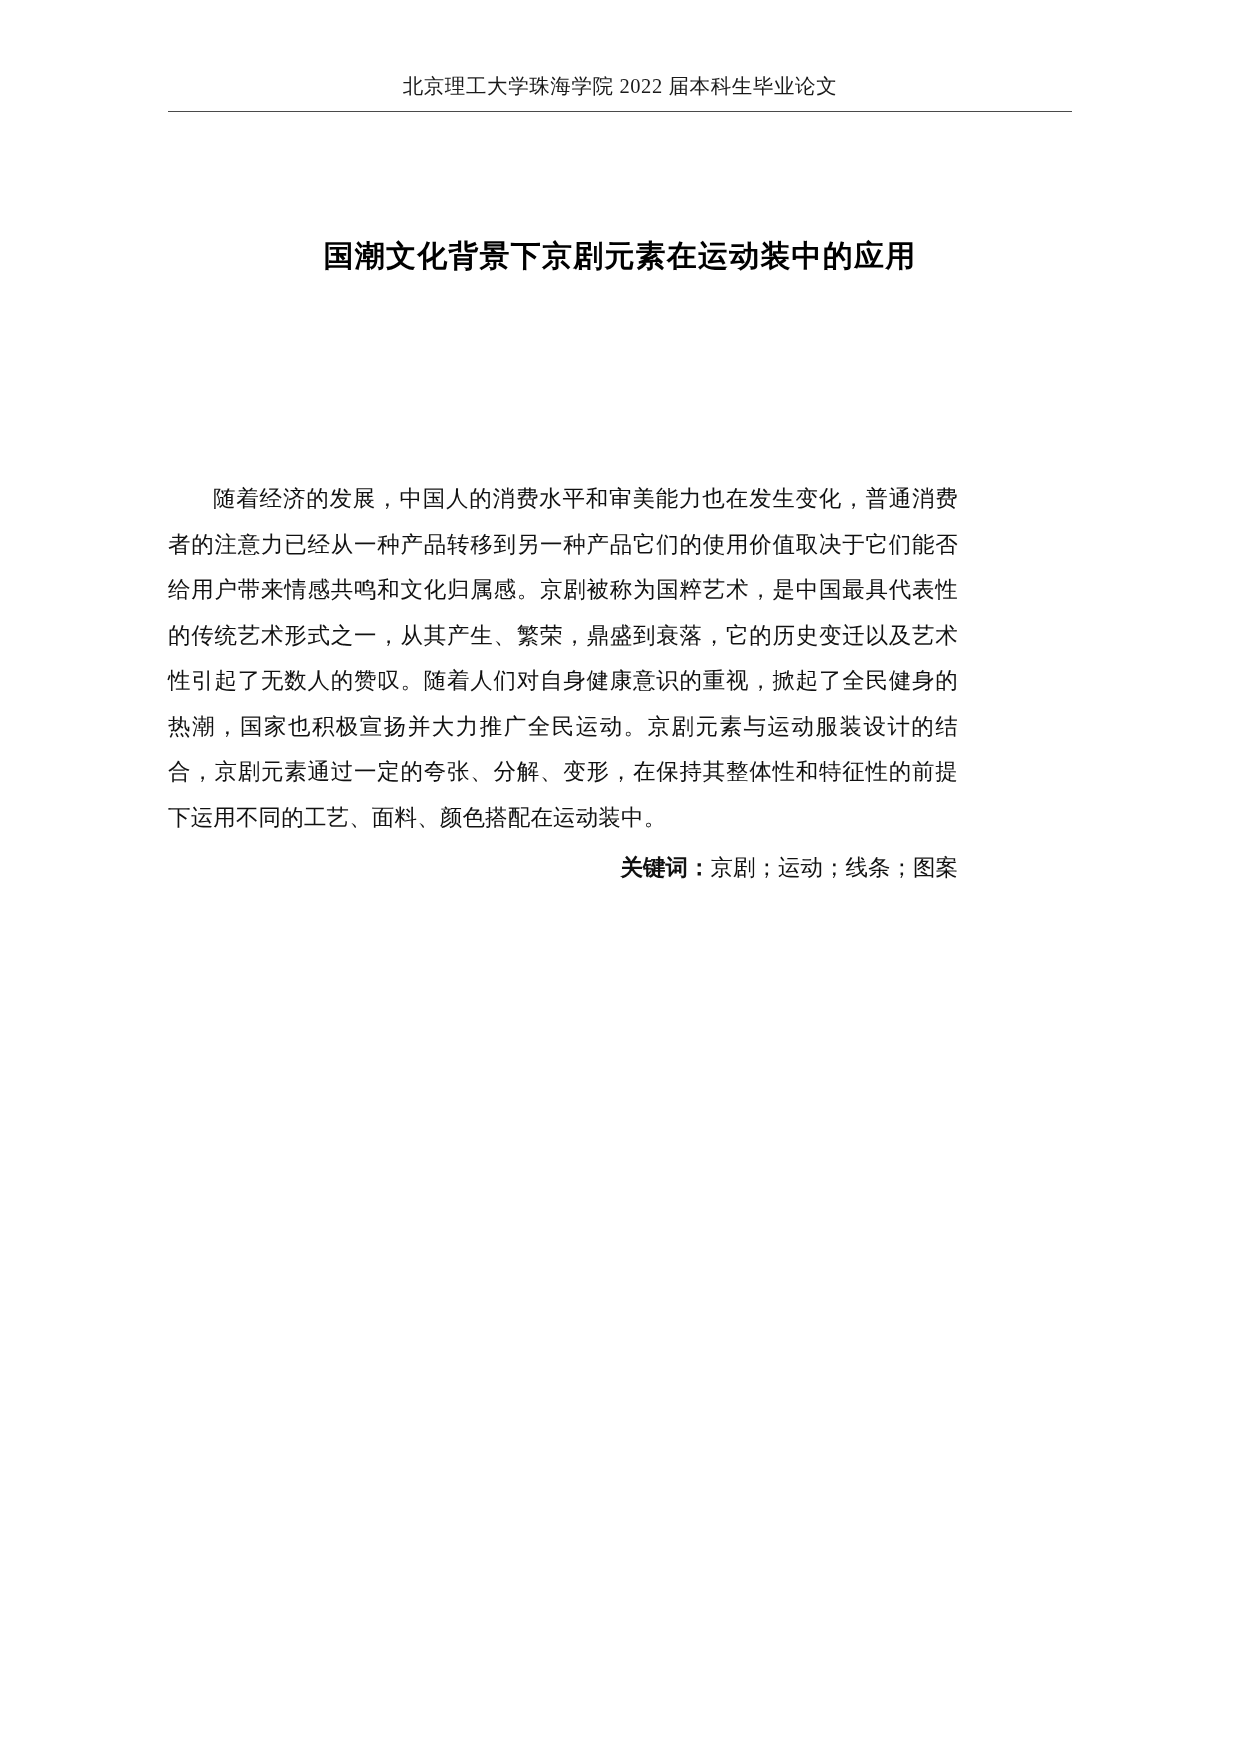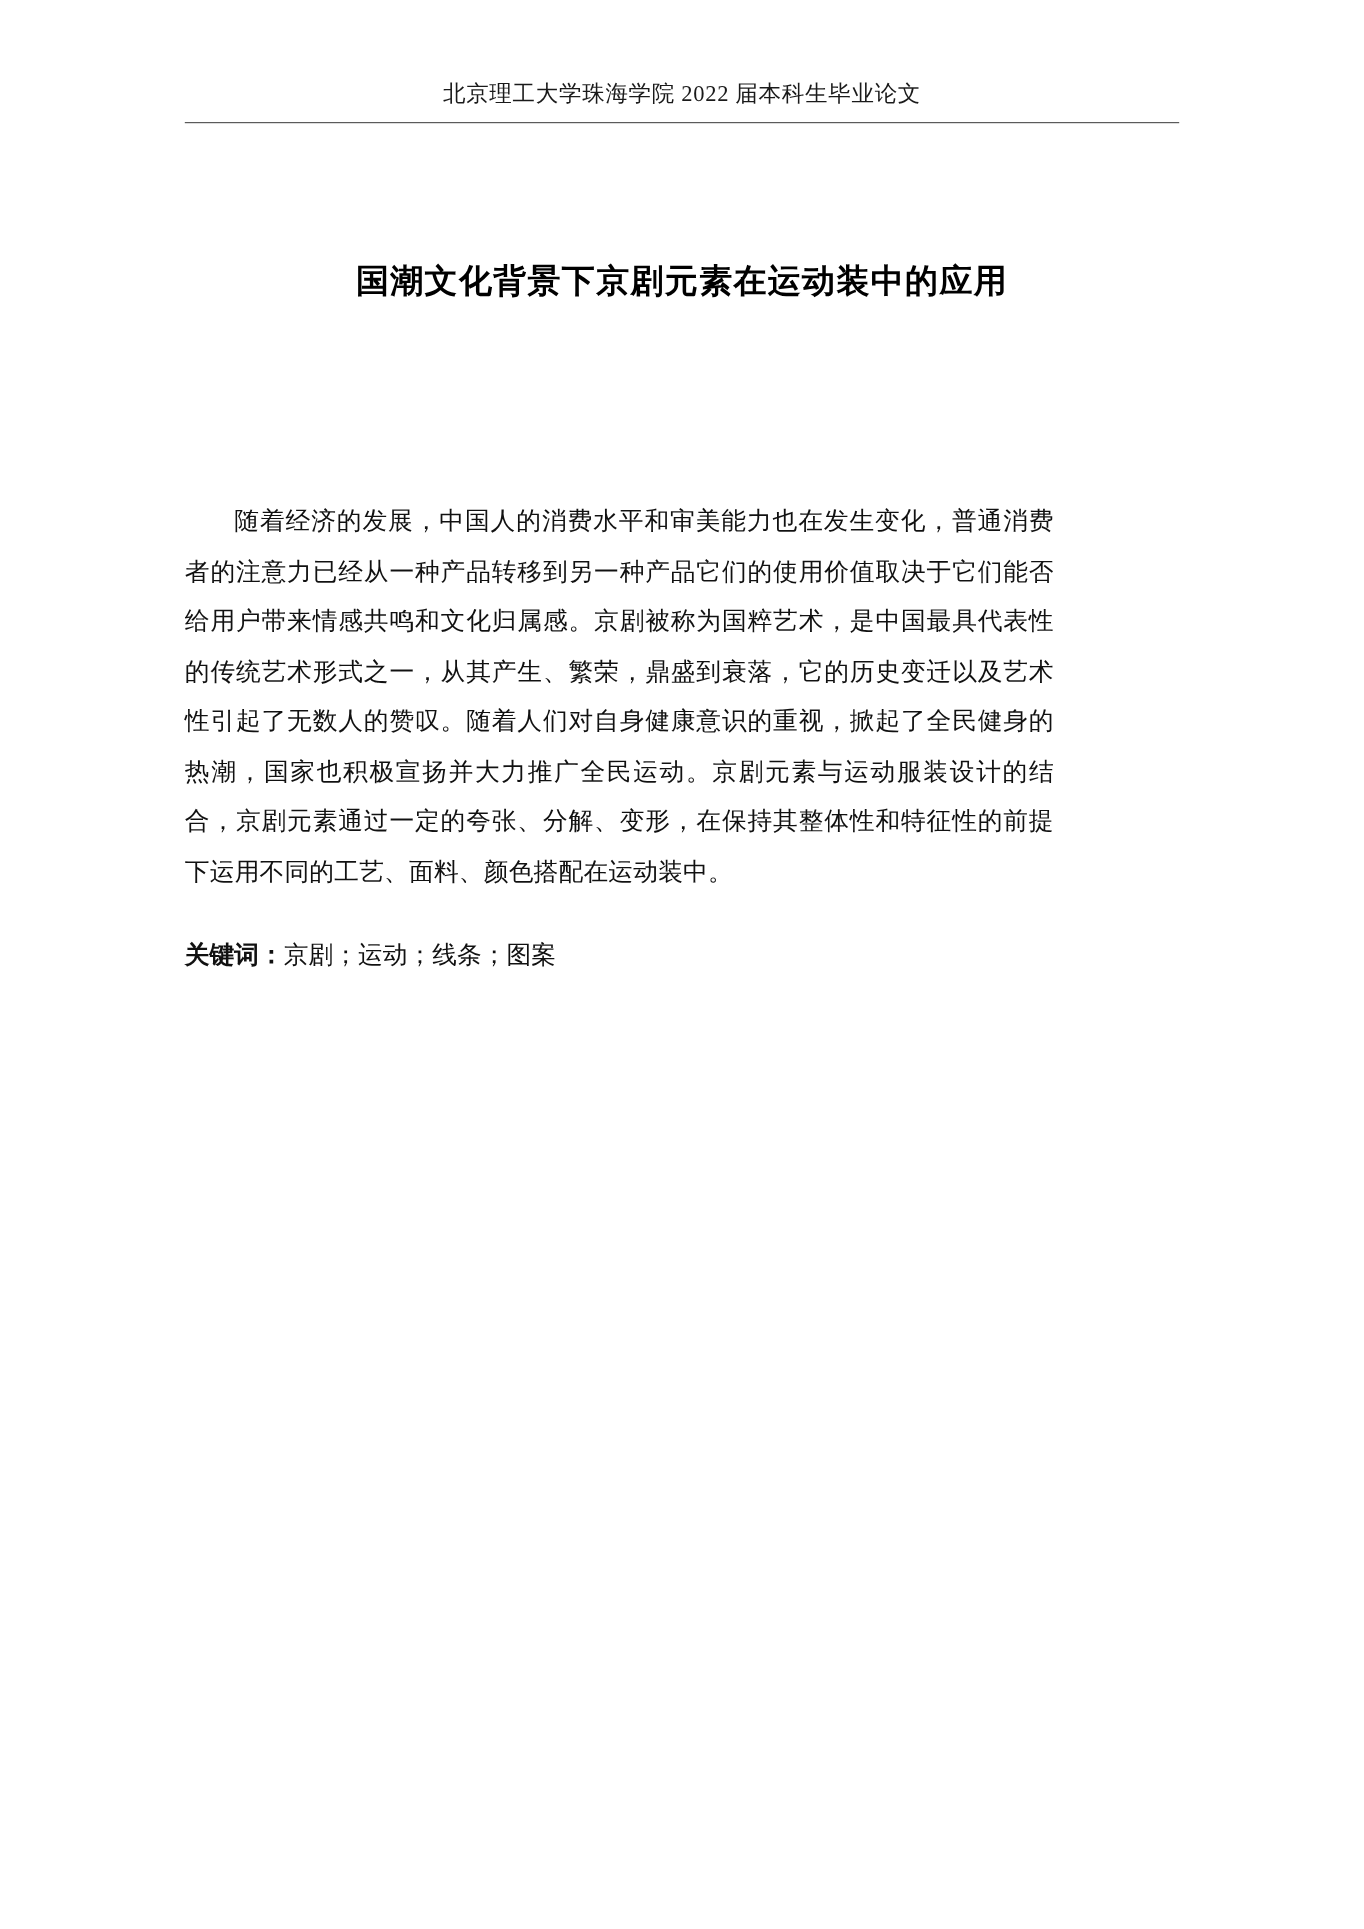--- a/index.html
+++ b/index.html
@@ -76,21 +76,21 @@
   .abstract-heading .gap {
     display: inline-block;
     width: 28px;
   }
 
   
   .abstract-body {
     position: absolute;
     left: 168px;
     width: 790px;
-    top: 447px;
+    top: 472px;
   }
   .abstract-body p {
     margin: 0;
     font-size: 22.5px;
     line-height: 45.5px;
     text-align: justify;
     text-align-last: left;
     text-justify: inter-ideograph;
     letter-spacing: 0.15px;
     color: #111111;
@@ -101,20 +101,21 @@
 
   
   .keywords {
     position: absolute;
     left: 168px;
     width: 790px;
     top: 846px;
     font-size: 22.5px;
     line-height: 36px;
     color: #111111;
+    text-align: right;
   }
   .keywords .kw-label {
     font-weight: bold;
   }
   .keywords .kw-values {
     font-weight: normal;
   }
 </style>
 </head>
 <body>

